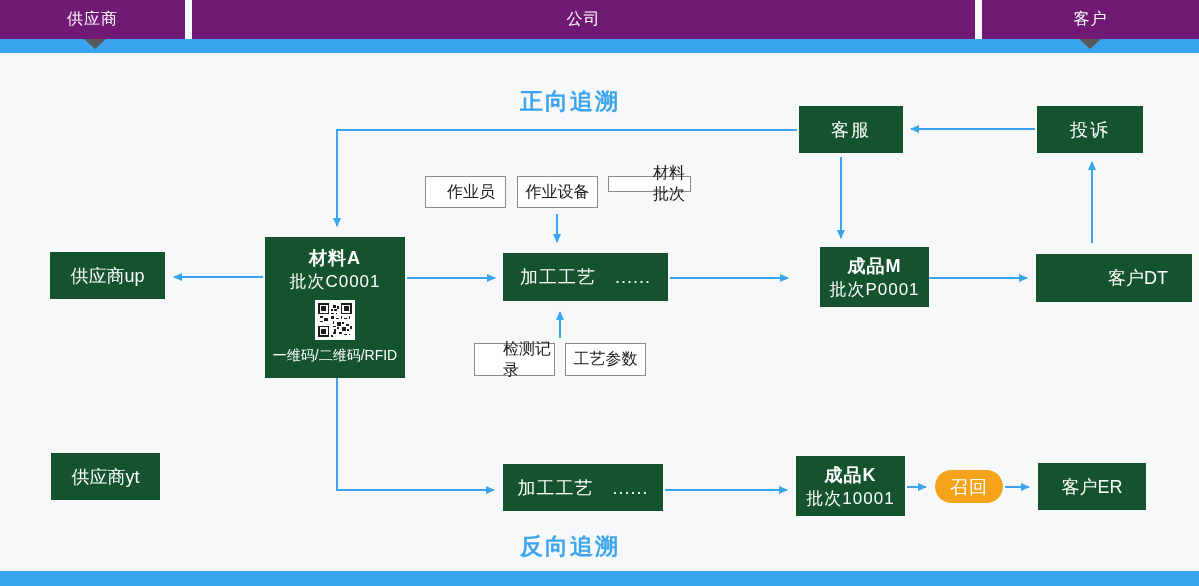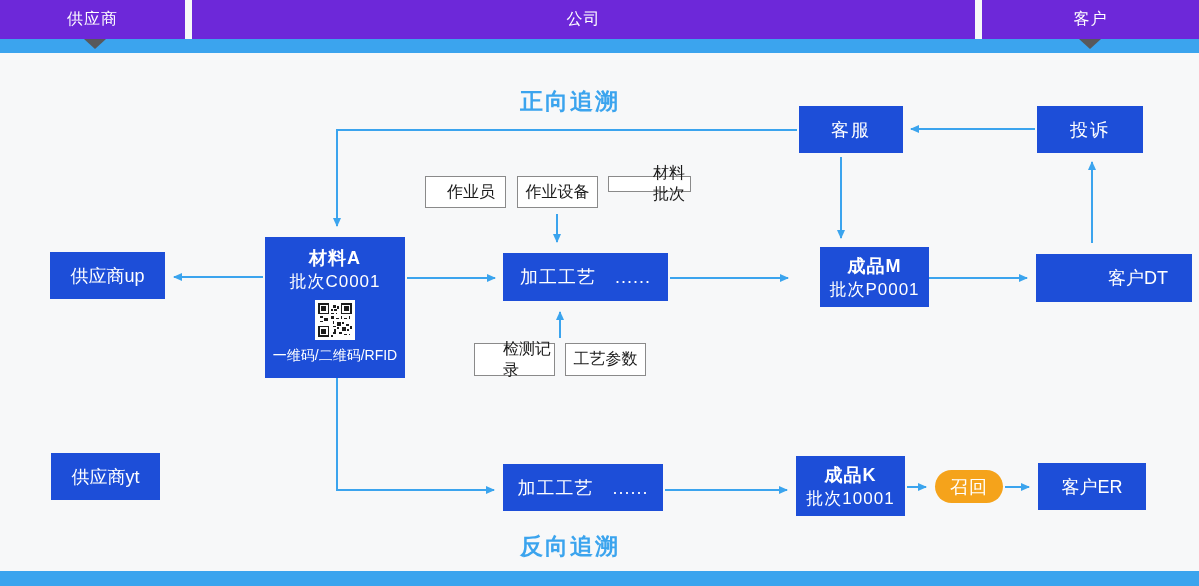--- a/index.html
+++ b/index.html
@@ -1,39 +1,39 @@
 <!DOCTYPE html>
 <html><head>
 <meta charset="utf-8">
 <style>
   html,body{margin:0;padding:0;background:#f7f8f9;}
   .canvas{position:relative;width:1199px;height:586px;background:#f7f8f9;
     font-family:"Liberation Sans","DejaVu Sans",sans-serif;overflow:hidden;}
 
   
-  .lane{position:absolute;top:0;height:39px;background:#6d28d9;color:#fff;
+  .lane{position:absolute;top:0;height:39px;background:#701a75;color:#fff;
     display:flex;align-items:center;justify-content:center;font-size:16px;letter-spacing:1px;text-align:center;}
   #lane-supplier{left:0;width:185px;}
   #lane-company{left:192px;width:783px;}
   #lane-customer{left:982px;width:217px;}
   .blue-bar-top{position:absolute;left:0;top:39px;width:1199px;height:14px;background:#3ba4ee;}
   .blue-bar-bottom{position:absolute;left:0;top:571px;width:1199px;height:15px;background:#3ba4ee;}
   .tri{position:absolute;top:39px;width:0;height:0;border-left:11px solid transparent;
     border-right:11px solid transparent;border-top:10px solid #58585a;}
   #tri-supplier{left:84px;}
   #tri-customer{left:1079px;}
 
   
   .flow-title{position:absolute;left:420px;width:300px;text-align:center;color:#3ba4ee;
     font-size:23px;font-weight:bold;letter-spacing:2px;}
   #title-forward{top:86px;}
   #title-backward{top:531px;}
 
   
-  .node{position:absolute;background:#1d4ed8;color:#fff;display:flex;align-items:center;
+  .node{position:absolute;background:#14532d;color:#fff;display:flex;align-items:center;
     justify-content:center;font-size:18px;letter-spacing:2px;text-align:center;}
   .node.col{flex-direction:column;letter-spacing:1px;}
   #node-kefu{left:799px;top:106px;width:104px;height:47px;}
   #node-tousu{left:1037px;top:106px;width:106px;height:47px;}
   #node-supplier-up{left:50px;top:252px;width:115px;height:47px;letter-spacing:0;}
   #node-material-a{left:265px;top:237px;width:140px;height:141px;justify-content:flex-start;padding-top:9px;box-sizing:border-box;}
   #node-process-top{left:503px;top:253px;width:165px;height:48px;letter-spacing:1px;}
   #node-product-m{left:796px;top:247px;width:109px;height:60px;margin-left:24px;}
   #node-customer-dt{left:1036px;top:254px;width:108px;height:48px;letter-spacing:0;padding-left:48px;}
   #node-supplier-yt{left:51px;top:453px;width:109px;height:47px;letter-spacing:0;}

